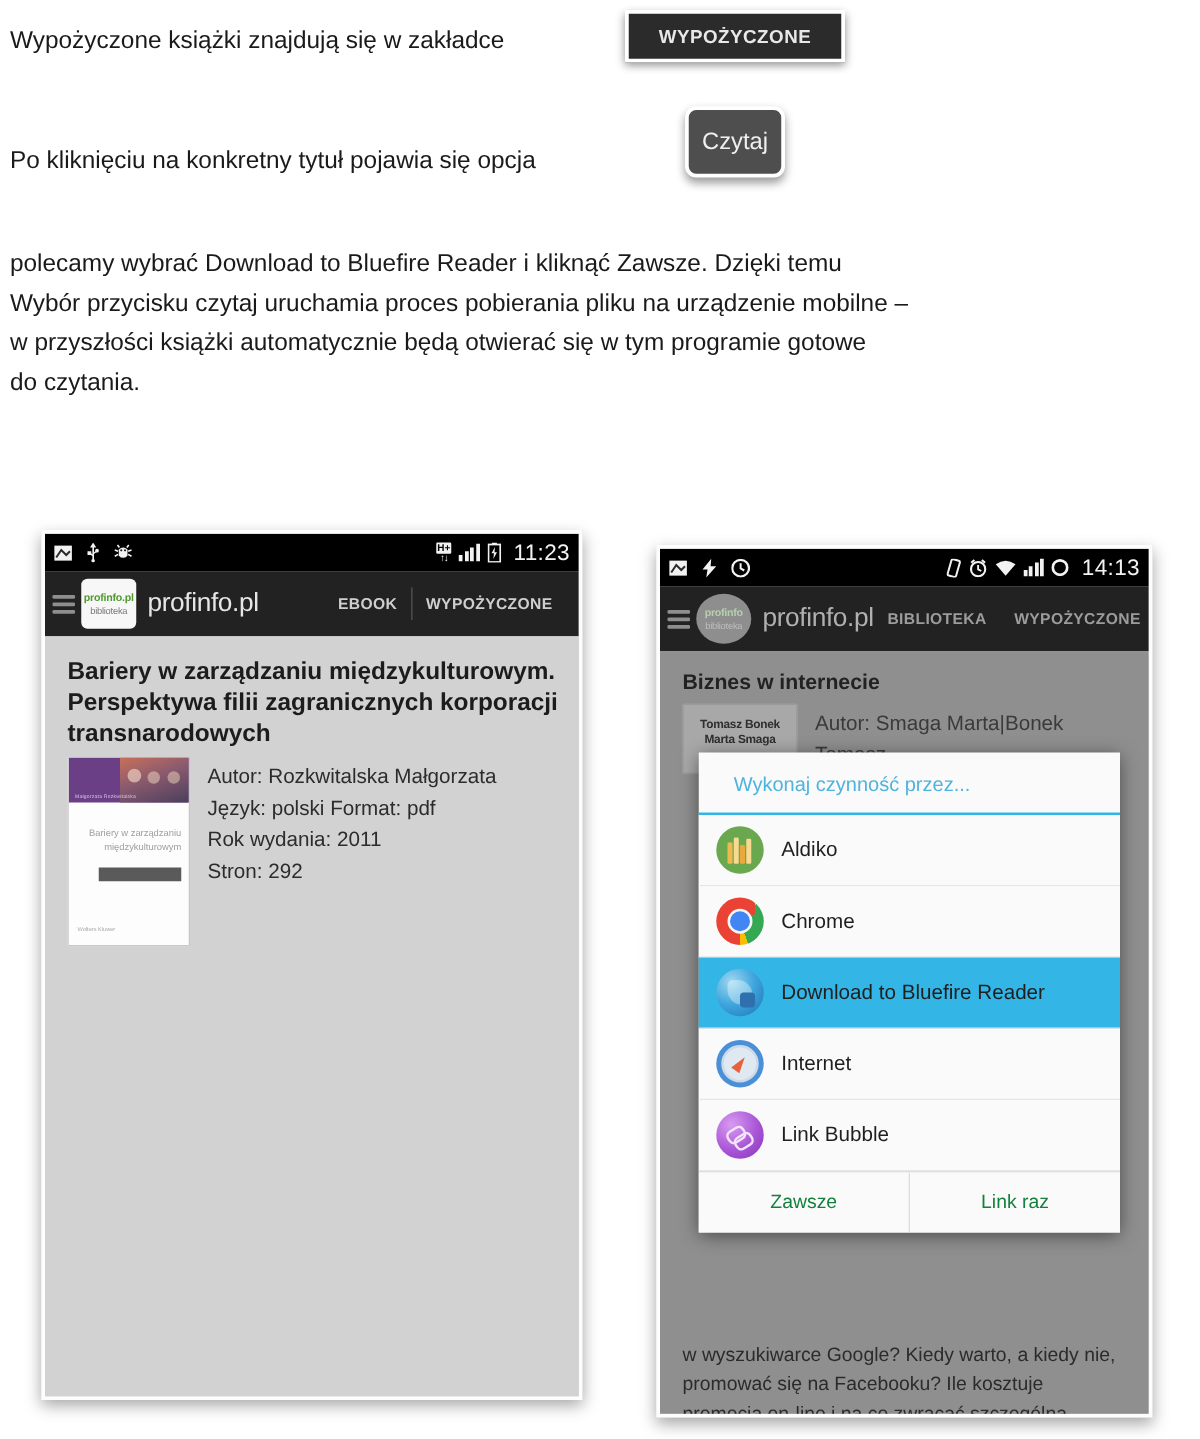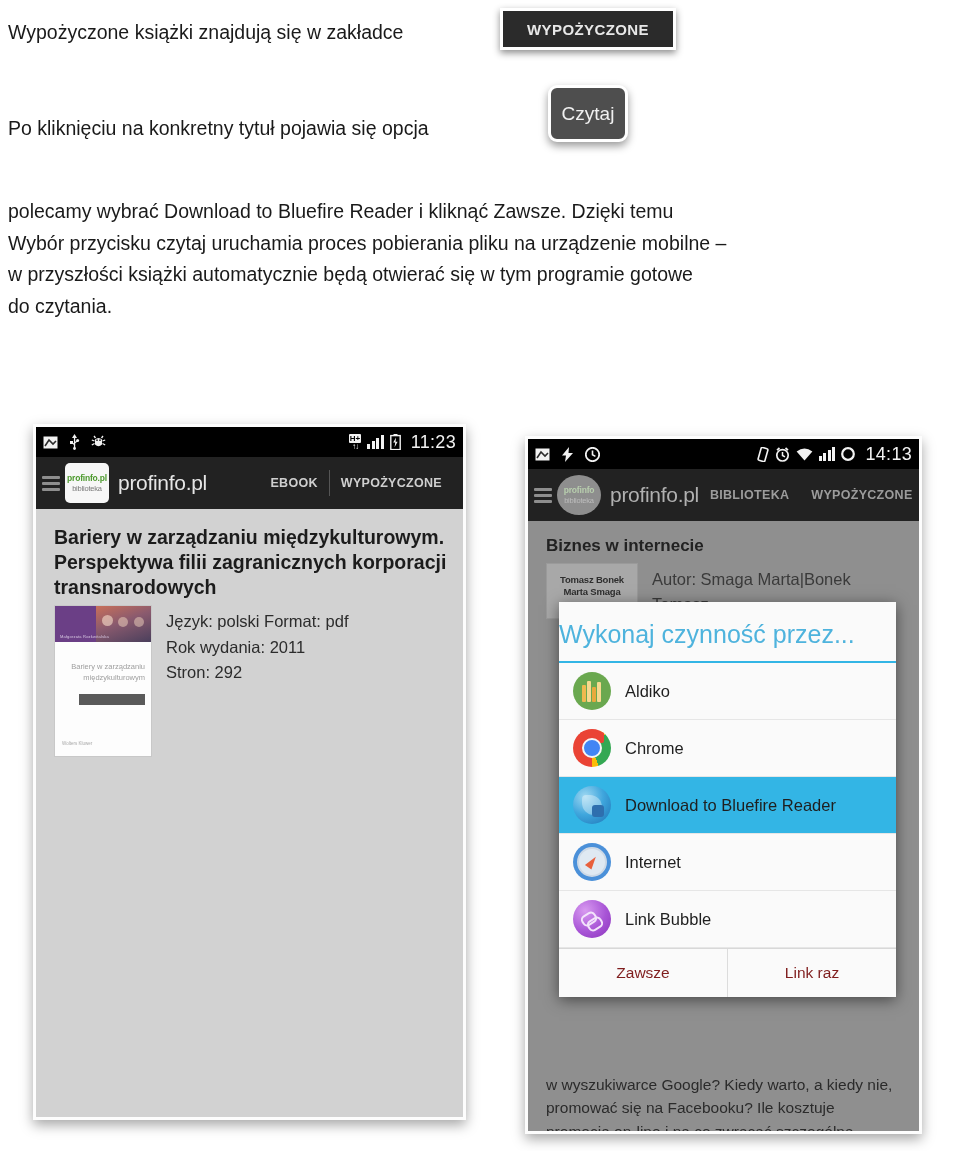--- a/index.html
+++ b/index.html
@@ -184,22 +184,22 @@
 
   
   .dialog {
     position: absolute;
     left: 31px; top: 163px; width: 337px;
     background: #fafafa;
     box-shadow: 0 3px 14px rgba(0,0,0,0.5);
     z-index: 20;
   }
   .dlg-title {
-    padding: 18px 18px 12px 0;
-    color: #4eb3dd; font-size: 25px;
+    padding: 18px 18px 12px 28px;
+    color: #4eb3dd; font-size: 16px;
     border-bottom: 2px solid #33b5e5;
   }
   .dlg-item {
     display: flex; align-items: center;
     padding: 9px 14px; gap: 14px;
     border-bottom: 1px solid #e6e6e6;
     background: #fafafa;
   }
   .dlg-item.sel { background: #33b5e5; }
   .dlg-item-label { font-size: 16.5px; color: #1f1f1f; }
@@ -267,21 +267,21 @@
     content: ""; position: absolute;
     width: 12px; height: 8px; border: 2.5px solid #f3e3fb;
     border-radius: 5px;
   }
   .ico-linkbubble::before { left: 8px;  top: 13px; transform: rotate(-32deg); }
   .ico-linkbubble::after  { right: 8px; top: 18px; transform: rotate(-32deg); }
 
   .dlg-actions { display: flex; border-top: 1px solid #d8d8d8; }
   .dlg-btn {
     flex: 1; text-align: center;
-    padding: 15px 0; font-size: 15.5px; color: #7f1d1d;
+    padding: 15px 0; font-size: 15.5px; color: #15803d;
     background: #fafafa; border: none;
   }
   .dlg-btn + .dlg-btn { border-left: 1px solid #dcdcdc; }
 </style>
 </head>
 <body>
 
 <div class="page">
 
   <div class="doc-text">
@@ -375,20 +375,21 @@
         <div class="cover">
           <div class="cover-band">
             <div class="cover-photo"></div>
             <div class="cover-band-txt">Małgorzata Rozkwitalska</div>
           </div>
           <div class="cover-title">Bariery w zarządzaniu międzykulturowym</div>
           <div class="cover-strip"></div>
           <div class="cover-foot">Wolters Kluwer</div>
         </div>
         <div class="bookmeta">
+          <div>Autor: Rozkwitalska Małgorzata</div>
           <div>Język: polski Format: pdf</div>
           <div>Rok wydania: 2011</div>
           <div>Stron: 292</div>
         </div>
       </div>
 
     </div>
   </div>
 
   <div class="phone phone-right">

